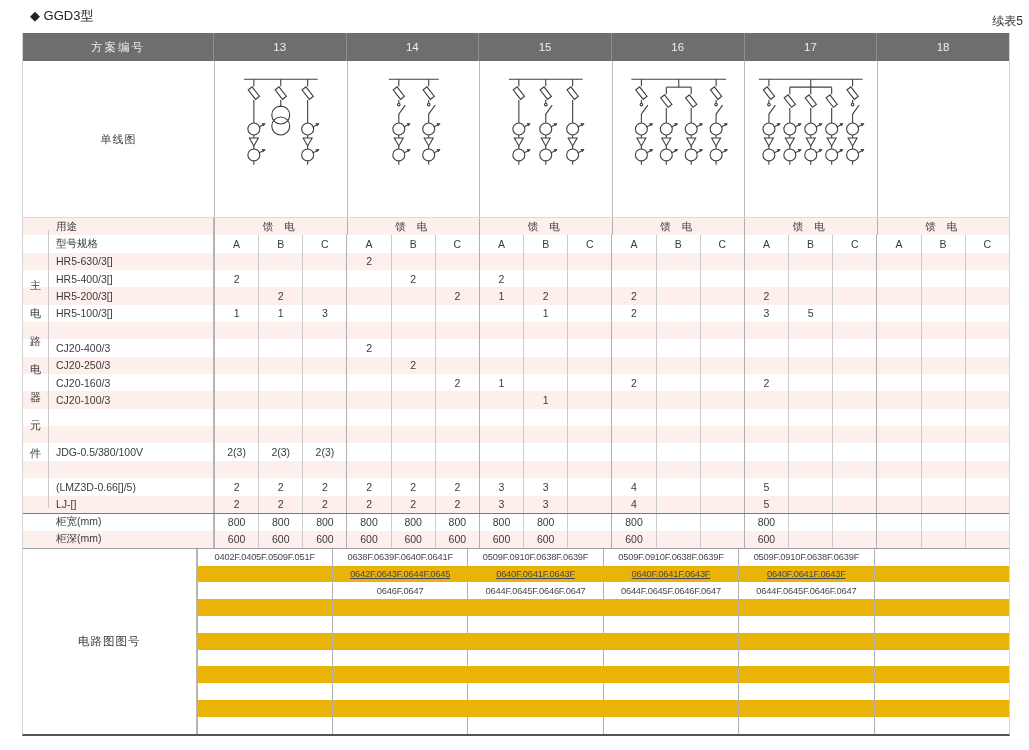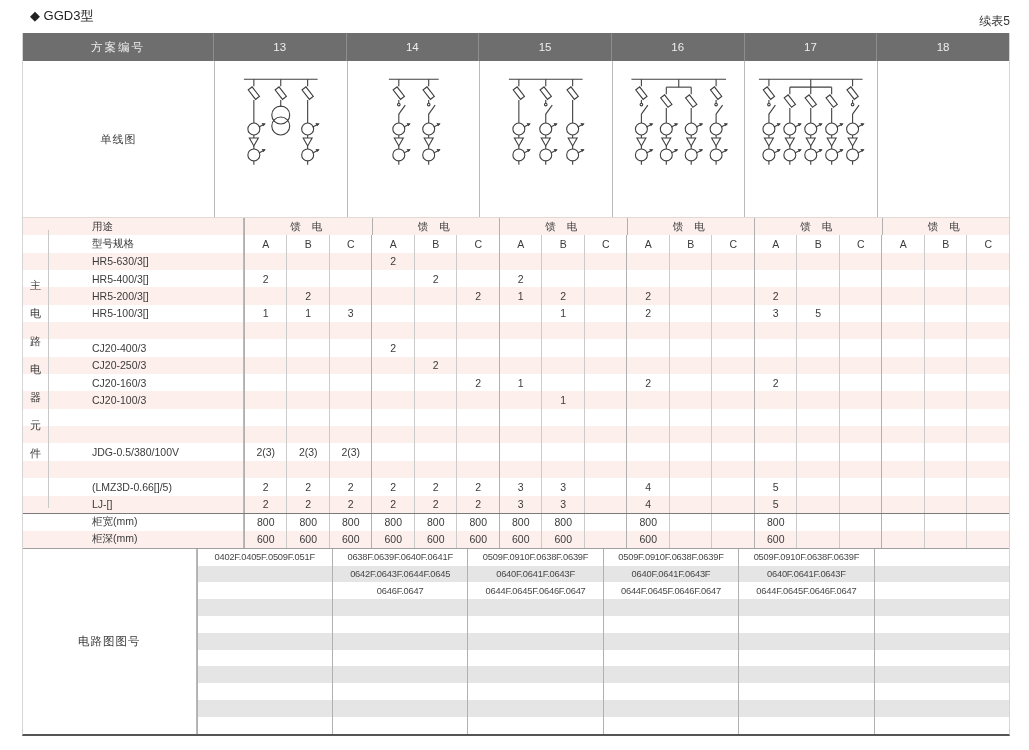--- a/index.html
+++ b/index.html
@@ -1,50 +1,50 @@
 <!DOCTYPE html>
 <html><head>
 <meta charset="utf-8">
 <style>
   html,body{margin:0;padding:0;background:#ffffff;}
   .page{position:relative;width:1029px;height:750px;background:#fff;
         font-family:"Liberation Sans","DejaVu Sans",sans-serif;color:#3b3b3b;overflow:hidden;}
   .title{position:absolute;left:30px;top:7px;font-size:13px;color:#222;}
-  .cont{position:absolute;right:19px;top:13px;font-size:12px;color:#333;}
+  .cont{position:absolute;right:6px;top:13px;font-size:12px;color:#333;}
   .table{position:absolute;left:22px;top:33px;width:986px;border-bottom:2px solid #555;
          border-left:1px solid #d5d5d5;border-right:1px solid #d5d5d5;box-sizing:content-box;}
   
   .hdr{display:flex;height:28px;background:#6e6e6e;color:#efefef;font-size:11.5px;}
   .hdr .hcell{display:flex;align-items:center;justify-content:center;border-left:1px solid #8d8d8d;}
   .hdr .hcell:first-child{border-left:none;}
   .hcell.lab{width:191px;letter-spacing:2px;}
   .hcell.sch{width:132.5px;}
   
   .diag-row{display:flex;height:156px;background:#fff;}
   .dcell{width:132.5px;border-left:1px solid #b9b9b9;display:flex;justify-content:center;align-items:flex-start;padding-top:4px;box-sizing:border-box;}
   .dlabel{width:191px;display:flex;align-items:center;justify-content:center;font-size:11px;letter-spacing:1px;}
   svg.sld{stroke:#3f3f3f;stroke-width:1.1;fill:none;}
   svg.sld polygon.ah{fill:#3f3f3f;stroke:none;}
   
-  .row{display:flex;height:17.35px;align-items:center;font-size:10.5px;padding-left:36px;}
+  .row{display:flex;height:17.35px;align-items:center;font-size:10.5px;}
   .row.pink{background:#fcefec;}
   .row .rlabel{width:191px;box-sizing:border-box;padding-left:33px;white-space:nowrap;align-self:stretch;display:flex;align-items:center;border-right:1px solid #b9b9b9;}
   .row .cell{width:44.1667px;box-sizing:border-box;align-self:stretch;display:flex;align-items:center;justify-content:center;border-left:1px solid #cbcbcb;}
   .row .cell.schb{border-left:1px solid #b0b0b0;}
   .row .cell:first-of-type{border-left:none;}
   .row .wide{width:132.5px;box-sizing:border-box;align-self:stretch;display:flex;align-items:center;justify-content:center;border-left:1px solid #b0b0b0;letter-spacing:4px;}
   .row.usage{border-top:1px solid #e2d8d4;}
   .row.sizerow{height:17px;}
   .row.heavy-top{border-top:1.5px solid #7a7a7a;}
   
   .circuit{display:flex;border-top:1px solid #9f9f9f;}
   .circuit .clabel{width:191px;display:flex;align-items:center;justify-content:center;font-size:11.5px;letter-spacing:1px;background:#fff;border-right:1px solid #b9b9b9;box-sizing:border-box;}
   .ccol{width:149px;border-left:1px solid #b0b0b0;box-sizing:border-box;}
   .ccol .cline{height:16.8px;display:flex;align-items:center;justify-content:center;font-size:9.3px;letter-spacing:-0.2px;white-space:nowrap;color:#474747;}
-  .ccol .cline.pink{background:#e5e5e5;}
+  .ccol .cline.pink{background:#eab308;text-decoration:underline;}
   .ccol .cline:first-child,.circuit .clabel{border-left-color:#b0b0b0;}
   
   .notes{display:flex;height:20px;background:#fcefec;border-top:1.5px solid #6a6a6a;font-size:11px;}
   .notes .nlabel{width:191px;display:flex;align-items:center;justify-content:center;letter-spacing:2px;border-right:1px solid #b9b9b9;box-sizing:border-box;}
   .notes .ncell{width:132.5px;border-left:1px solid #b0b0b0;box-sizing:border-box;}
   
   .side-strip{position:absolute;left:0;top:197.35px;width:26px;height:277.6px;
               border-right:1px solid #c8c8c8;display:flex;flex-direction:column;align-items:center;
               justify-content:center;gap:13px;font-size:11px;pointer-events:none;box-sizing:border-box;}
 </style>

